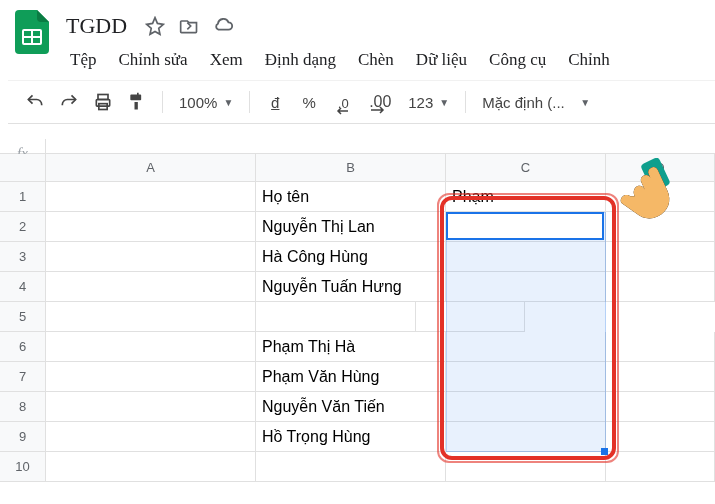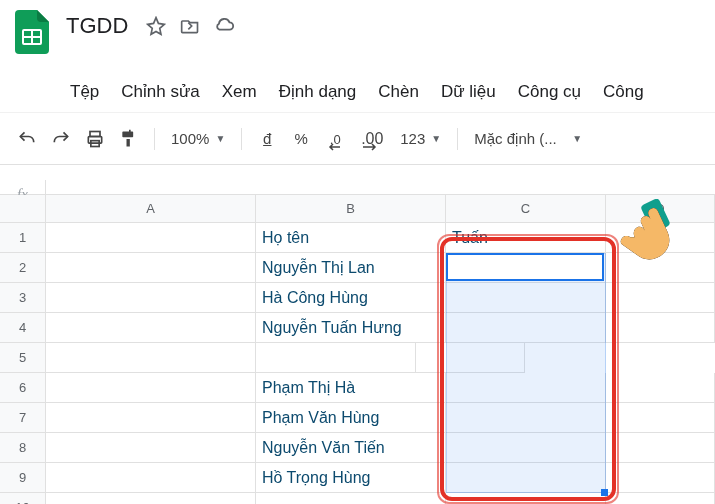--- a/index.html
+++ b/index.html
@@ -1,49 +1,49 @@
 <!DOCTYPE html>
 <html><head>
 <meta charset="utf-8">
 <style>
   * { box-sizing: border-box; margin: 0; padding: 0; }
   body { font-family: Arial, "Google Sans", Roboto, sans-serif; background: #fff; color: #202124; width: 715px; height: 504px; overflow: hidden; position: relative; }
   
   .header { display: flex; align-items: flex-start; padding: 8px 12px 0 12px; }
   .logo { width: 40px; height: 40px; display: flex; align-items: center; justify-content: center; margin-right: 8px; margin-top: 4px; }
-  .title-area { flex: 1; }
+  .title-area { flex: 1; font-family: Liberation Serif, serif; }
   .title-row { display: flex; align-items: center; gap: 10px; height: 36px; }
   .doc-title { font-size: 22px; font-weight: 400; color: #202124; padding: 2px 6px; }
   .icon-btn { width: 24px; height: 24px; display: flex; align-items: center; justify-content: center; color: #5f6368; cursor: pointer; }
   
-  .menubar { display: flex; gap: 2px; padding: 2px 0 6px 0; margin-top: 32px; }
+  .menubar { display: flex; gap: 2px; padding: 2px 0 6px 0; }
   .menu-item { font-size: 17px; color: #202124; padding: 4px 10px; cursor: pointer; border-radius: 4px; }
   
-  .toolbar { display: flex; align-items: center; padding: 6px 12px; border-bottom: 1px solid #e0e0e0; border-top: 1px solid #f1f1f1; gap: 4px; height: 53px; }
+  .toolbar { display: flex; align-items: center; padding: 6px 12px; border-bottom: 1px solid #e0e0e0; border-top: 1px solid #f1f1f1; gap: 4px; height: 44px; margin-left: 8px; }
   .tb-btn { min-width: 30px; height: 30px; display: flex; align-items: center; justify-content: center; color: #444; cursor: pointer; border-radius: 4px; font-size: 15px; }
   .tb-sep { width: 1px; height: 22px; background: #e0e0e0; margin: 0 6px; }
   .tb-drop { display: flex; align-items: center; padding: 0 6px; height: 30px; cursor: pointer; font-size: 15px; color: #444; }
   .tb-drop .caret { margin-left: 6px; font-size: 10px; color: #5f6368; }
   
   .fx-bar { display: flex; align-items: center; border-bottom: 1px solid #e0e0e0; height: 30px; }
   .fx-label { width: 46px; text-align: center; font-style: italic; font-family: serif; color: #9aa0a6; font-size: 15px; border-right: 1px solid #e0e0e0; height: 100%; display: flex; align-items: center; justify-content: center; margin-top: 30px; }
   .fx-input { flex: 1; padding: 0 8px; font-size: 14px; height: 100%; display: flex; align-items: center; }
   
   .grid { position: relative; }
   .col-headers { display: flex; height: 28px; }
   .corner { width: 46px; background: #f8f9fa; border-right: 1px solid #e0e0e0; border-bottom: 1px solid #e0e0e0; }
   .col-h { background: #f8f9fa; border-right: 1px solid #e0e0e0; border-bottom: 1px solid #e0e0e0; display: flex; align-items: center; justify-content: center; font-size: 13px; color: #5f6368; }
   .col-A { width: 210px; }
   .col-B { width: 190px; }
   .col-C { width: 160px; }
   .col-D { width: 109px; }
   
   .row { display: flex; height: 30px; }
   .row-h { width: 46px; background: #f8f9fa; border-right: 1px solid #e0e0e0; border-bottom: 1px solid #e0e0e0; display: flex; align-items: center; justify-content: center; font-size: 13px; color: #5f6368; }
-  .cell { border-right: 1px solid #e0e0e0; border-bottom: 1px solid #e0e0e0; padding: 4px 6px; font-size: 16px; color: #0c4a6e; display: flex; align-items: center; background: #fff; overflow: hidden; white-space: nowrap; }
+  .cell { border-right: 1px solid #e0e0e0; border-bottom: 1px solid #e0e0e0; padding: 4px 6px; font-size: 16px; color: #000000; display: flex; align-items: center; background: #fff; overflow: hidden; white-space: nowrap; }
   
   .sel-range { position: absolute; background: rgba(26,115,232,0.10); pointer-events: none; border: 1px solid rgba(26,115,232,0.25); }
   .sel-active { position: absolute; border: 2px solid #1a73e8; background: #fff; pointer-events: none; }
   .sel-handle { position: absolute; width: 7px; height: 7px; background: #1a73e8; pointer-events: none; }
   
   .red-box { position: absolute; border: 4px solid #e33127; border-radius: 12px; pointer-events: none; }
   
   .hand { position: absolute; width: 64px; height: 64px; pointer-events: none; }
 </style>
 </head>
@@ -81,21 +81,21 @@
       </span>
     </div>
     <div class="menubar">
       <div class="menu-item">Tệp</div>
       <div class="menu-item">Chỉnh sửa</div>
       <div class="menu-item">Xem</div>
       <div class="menu-item">Định dạng</div>
       <div class="menu-item">Chèn</div>
       <div class="menu-item">Dữ liệu</div>
       <div class="menu-item">Công cụ</div>
-      <div class="menu-item">Công</div>
+      <div class="menu-item">Chỉnh</div>
     </div>
   </div>
 </div>
 
 <div class="toolbar">
   <div class="tb-btn">
     <svg width="20" height="20" viewBox="0 0 24 24" fill="none" stroke="#444" stroke-width="2">
         <path d="M9 14l-5-5 5-5"></path>
         <path d="M4 9h10a6 6 0 0 1 6 6v1"></path>
       </svg>
@@ -158,21 +158,21 @@
     <div class="col-h col-A">A</div>
     <div class="col-h col-B">B</div>
     <div class="col-h col-C">C</div>
     <div class="col-h col-D">D</div>
   </div>
 
   <div class="row">
       <div class="row-h">1</div>
       <div class="cell col-A"></div>
       <div class="cell col-B">Họ tên</div>
-      <div class="cell col-C">Tuấn</div>
+      <div class="cell col-C">Phạm</div>
       <div class="cell col-D"></div>
     </div>
   <div class="row">
       <div class="row-h">2</div>
       <div class="cell col-A"></div>
       <div class="cell col-B">Nguyễn Thị Lan</div>
       <div class="cell col-C"></div>
       <div class="cell col-D"></div>
     </div>
   <div class="row">

